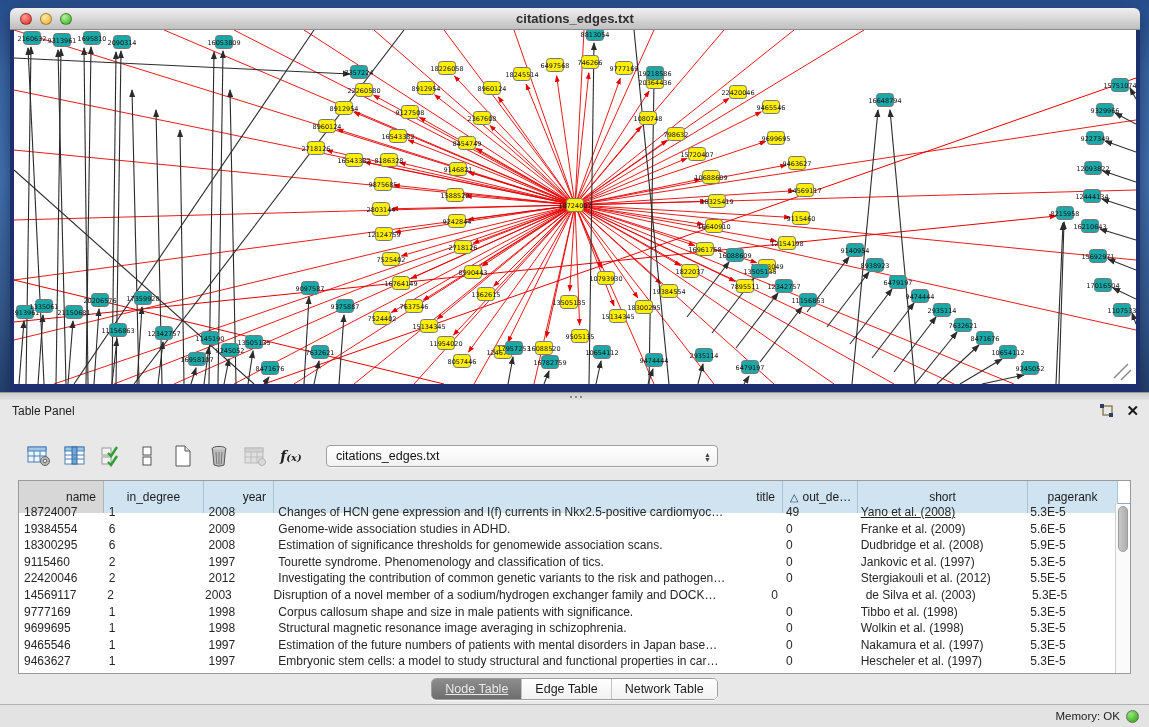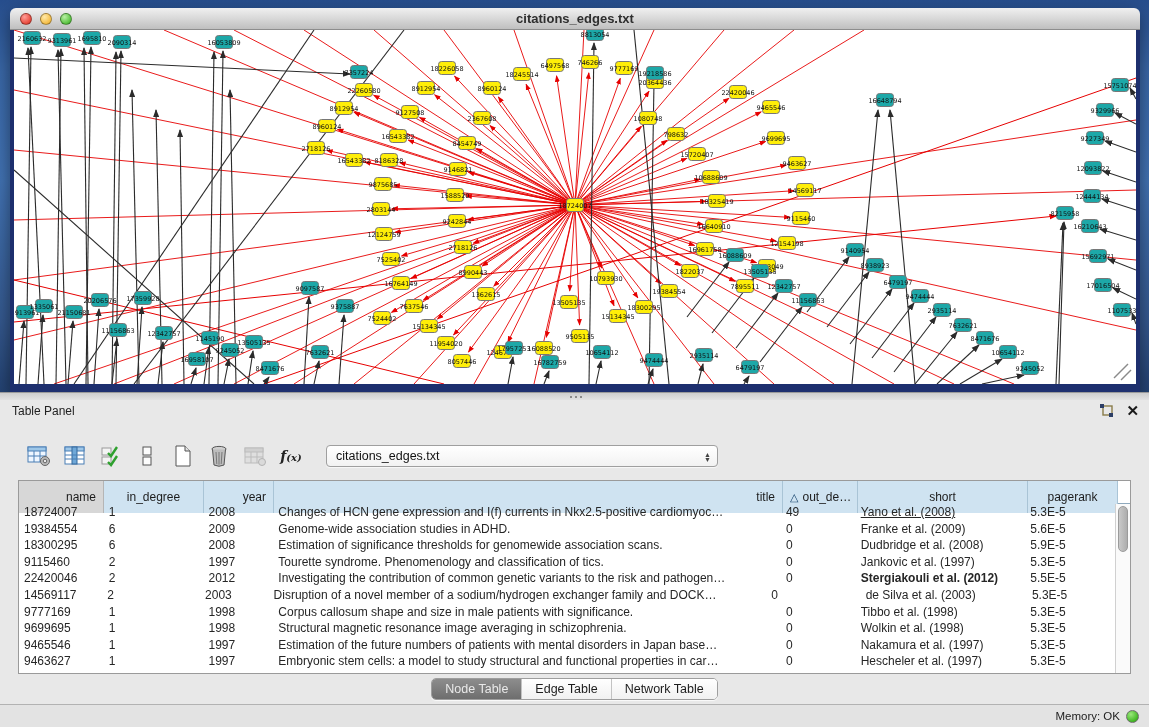--- a/index.html
+++ b/index.html
@@ -77,21 +77,21 @@
     background:#fafafa; border-left:1px solid #d0d0d0; }
   .vthumb { position:absolute; left:2px; right:2px; top:2px; height:46px;
     background:linear-gradient(90deg,#c9c9c9,#adadad); border-radius:6px; border:1px solid #9b9b9b; cursor:pointer; }
 
   .tabs-row { height:30px; display:flex; align-items:center; justify-content:center; }
   .seg { display:flex; border:1px solid #9e9e9e; border-radius:5px; overflow:hidden;
     background:#fdfdfd; box-shadow:0 1px 1px rgba(255,255,255,.8); }
   .seg-btn { font-size:12.5px; padding:3px 13px; color:#1d1d1d; border-right:1px solid #c3c3c3;
     background:linear-gradient(180deg,#ffffff,#f1f1f1); cursor:pointer; }
   .seg-btn:last-child { border-right:none; }
-  .seg-btn.active { background:linear-gradient(180deg,#8d8d8d,#6e6e6e); color:#e9e9e9; }
+  .seg-btn.active { background:linear-gradient(180deg,#8d8d8d,#6e6e6e); color:#e9e9e9;text-decoration:underline; }
 
   .status-bar { flex:1; border-top:1px solid #b2b2b2; background:#e3e3e3;
     display:flex; align-items:center; justify-content:flex-end; padding-right:10px; gap:6px; }
   .mem-label { font-size:11.5px; color:#222; }
   .mem-dot { width:13px; height:13px; border-radius:50%; border:1px solid #6d6d6d;
     background:radial-gradient(circle at 35% 30%,#9ae87c,#3cb31e 75%); }
 </style>
 </head>
 <body>
 
@@ -896,21 +896,21 @@
           <div class="td" style="width: 75px;">0</div>
           <div class="td" style="width: 170px;">Jankovic et al. (1997)</div>
           <div class="td" style="width: 90px;">5.3E-5</div>
         </div>
         <div class="tr">
           <div class="td" style="width: 85px;">22420046</div>
           <div class="td" style="width: 100px;">2</div>
           <div class="td" style="width: 70px;">2012</div>
           <div class="td" style="width: 509px;">Investigating the contribution of common genetic variants to the risk and pathogen…</div>
           <div class="td" style="width: 75px;">0</div>
-          <div class="td" style="width: 170px; font-weight: bold;">Stergiakouli et al. (2012)</div>
+          <div class="td" style="width: 170px;">Stergiakouli et al. (2012)</div>
           <div class="td" style="width: 90px;">5.5E-5</div>
         </div>
         <div class="tr">
           <div class="td" style="width: 85px;">14569117</div>
           <div class="td" style="width: 100px;">2</div>
           <div class="td" style="width: 70px;">2003</div>
           <div class="td" style="width: 509px;">Disruption of a novel member of a sodium/hydrogen exchanger family and DOCK…</div>
           <div class="td" style="width: 75px;">0</div>
           <div class="td" style="width: 170px; margin-left: 21px;">de Silva et al. (2003)</div>
           <div class="td" style="width: 90px;">5.3E-5</div>

